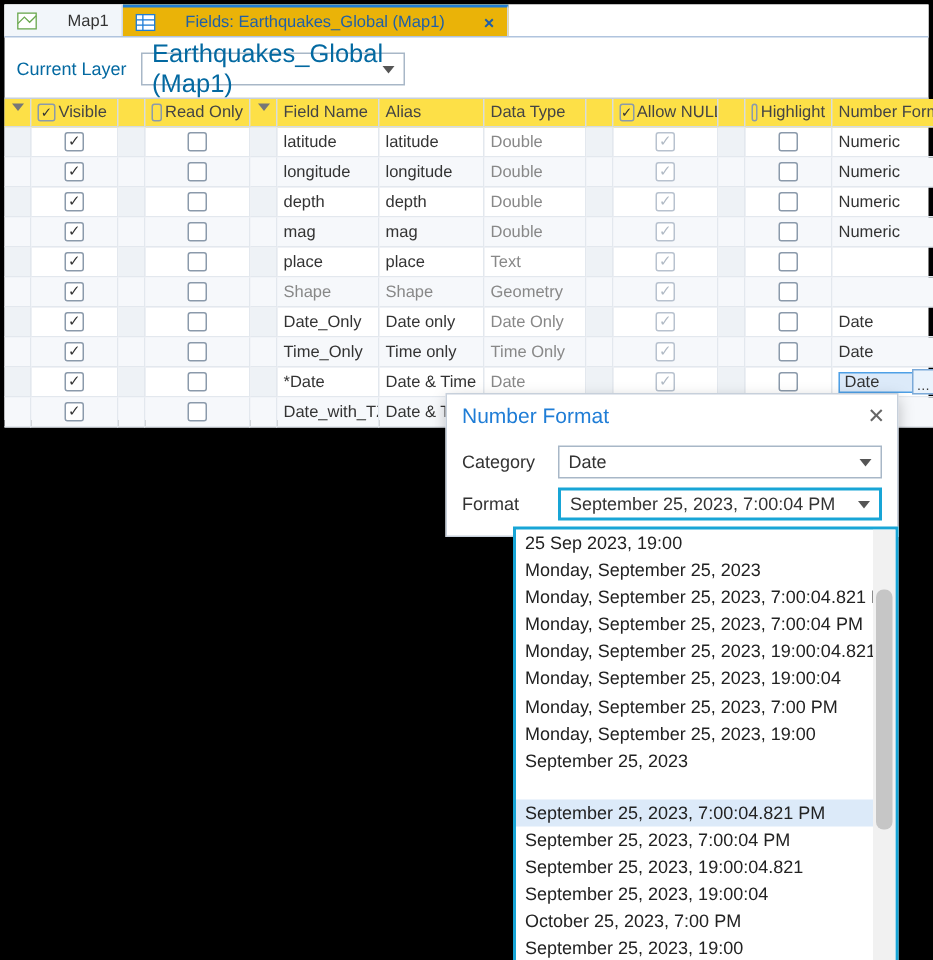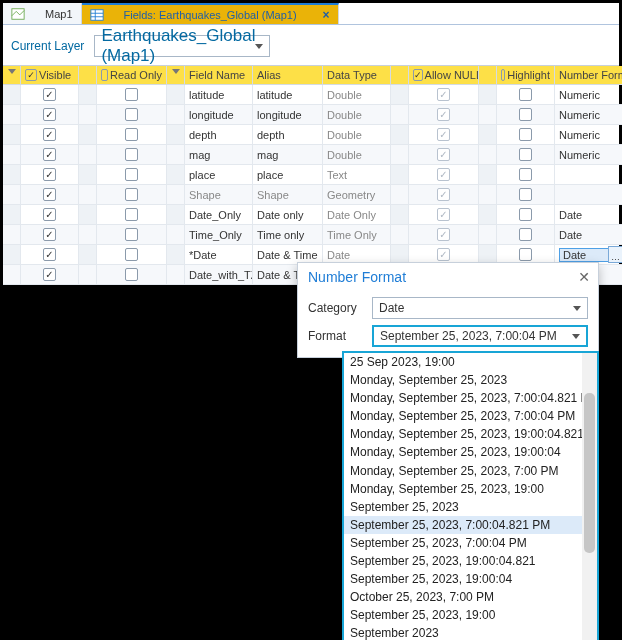--- a/index.html
+++ b/index.html
@@ -43,21 +43,21 @@
   .prow { display:flex; align-items:center; gap:10px; margin-top:6px; }
   .prow label { width:54px; font-size:12px; color:#333; }
   .psel { flex:1; height:22px; border:1px solid #a8b7c7; display:flex; align-items:center; justify-content:space-between; padding:0 6px; font-size:12px; background:#fff; }
   .psel.focus { border:2px solid #18a5d6; }
   .cancel-stub { position:absolute; left: 559px; top: 358px; width: 30px; height: 22px; border:1px solid #b8c2cf; background:#fff; font-size:11px; display:flex; align-items:center; padding-left:2px; overflow:hidden; }
 
   
   .dropdown { position:absolute; left: 342px; top: 351px; width: 257px; height: 302px; background:#fff; border:2px solid #18a5d6; overflow:hidden; }
   .ddlist { position:absolute; left:0; top:0; right:15px; bottom:0; overflow:hidden; }
   .ditem { font-size:12px; color:#222; padding:2px 6px; height:18.1px; line-height:15px; white-space:nowrap; overflow:hidden; }
-  .ditem.sel { background:#dceaf9; }
+  .ditem.sel { background:#dceaf9;margin-top:17px; }
   .scrollbar { position:absolute; right:0; top:0; bottom:0; width:15px; background:#f1f1f1; }
   .sthumb { position:absolute; right:2px; top:40px; width:11px; height:160px; background:#c6c6c6; border-radius:5px; }
 
   .hdr-caret { width:0; height:0; border-left:4px solid transparent; border-right:4px solid transparent; border-top:5px solid #777; margin-left:auto; }
   .hdr-cb { width:12px; height:12px; border:1px solid #8b9aab; border-radius:2px; display:inline-block; }
   .hdr-cb.on::after { content:"✓"; font-size:9px; color:#333; display:block; line-height:10px; text-align:center; }
 </style>
 </head>
 <body>
 

